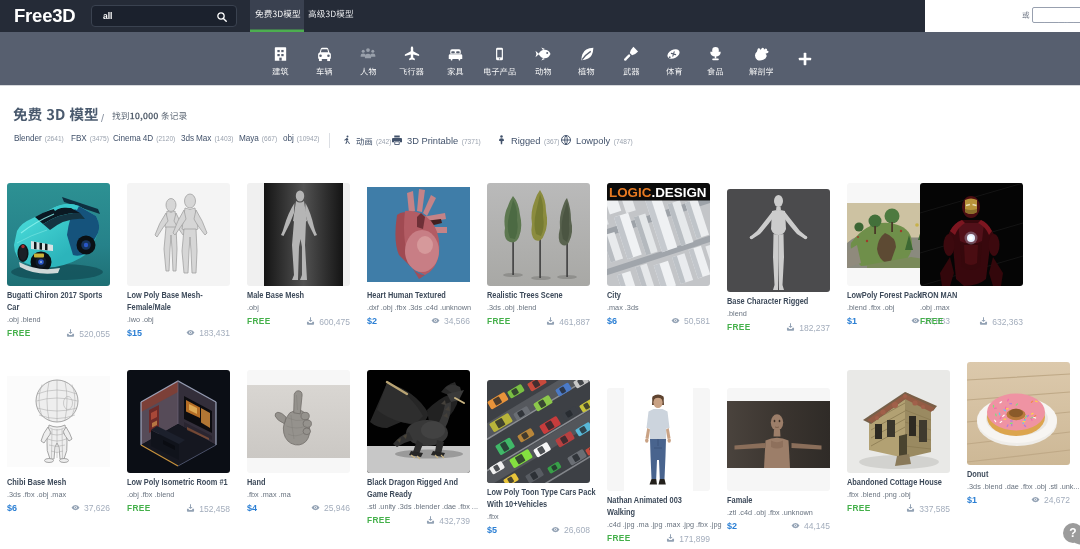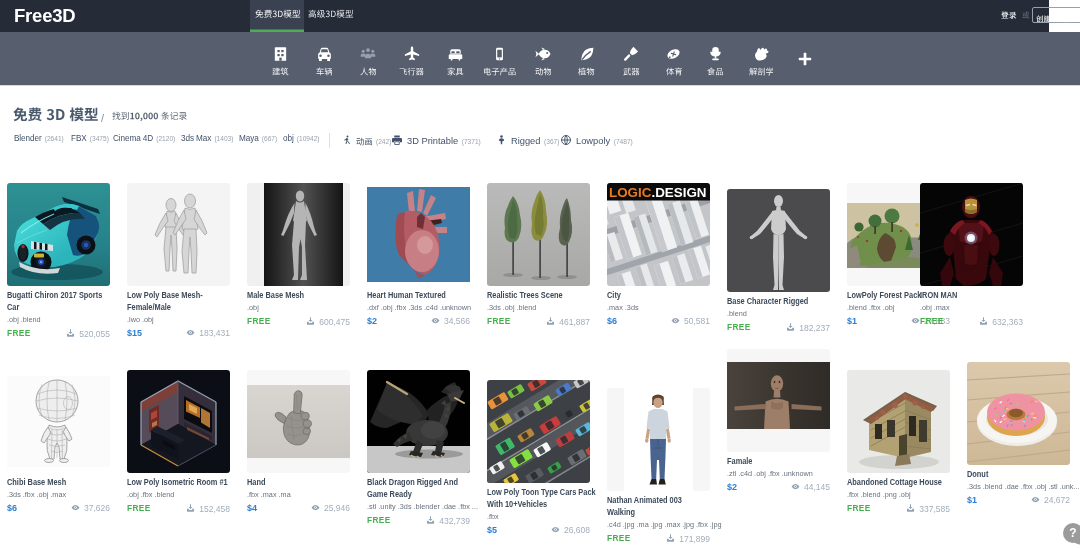--- a/index.html
+++ b/index.html
@@ -1,15 +1,15 @@
 <!DOCTYPE html>
 <html lang="zh"><head><meta charset="utf-8"><style>*{margin:0;padding:0;box-sizing:border-box}
 html,body{width:1080px;height:549px;overflow:hidden;background:#fff;font-family:"Liberation Sans",sans-serif}
 #page{position:relative;width:1080px;height:549px}
-.topbar{position:absolute;left:0;top:0;width:1049px;height:32px;background:#252b37}
+.topbar{position:absolute;left:0;top:0;width:925px;height:32px;background:#252b37}
 .logo{position:absolute;left:14px;top:5px;color:#fff;font-size:18.5px;font-weight:bold;letter-spacing:-.2px}
 .search{position:absolute;left:91px;top:5px;width:146px;height:22px;background:#1b212d;border:1px solid #3a4250;border-radius:4px}
 .search .q{position:absolute;left:11px;top:5px;font-size:8.5px;font-weight:bold;color:#fff}
 .tabactive{position:absolute;left:250px;top:0;width:54px;height:32px;background:#3a4150;box-shadow:inset 0 -2.5px 0 #4cae4f}
 .createbtn{position:absolute;left:1032px;top:7px;height:15.5px;border:1px solid #98a0af;border-radius:2px;padding:1.5px 3px 0;white-space:nowrap}
 .catbar{position:absolute;left:0;top:32px;width:1080px;height:54px;background:#575f6f;border-bottom:1px solid #d7d9dc}
 .filters{position:absolute;left:0;top:133px;width:1080px;height:16px}
 .fitem{position:absolute;top:1px;font-size:8.2px;letter-spacing:-.1px;color:#42526b;white-space:nowrap}
 .fitem.big{font-size:9.3px;letter-spacing:0}
 .fitem .cnt{font-size:6.6px;color:#9aa2ae;letter-spacing:0;margin-left:1px}
@@ -82,20 +82,27 @@
         <path id="cg50" d="M295.3212890625 -13.780029296875Q220.40087890625 -13.780029296875 163.760498046875 29.56005859375Q107.1201171875 72.900146484375 75.599853515625 159.240234375Q44.07958984375 245.580322265625 44.07958984375 373.580322265625Q44.07958984375 501.3603515625 75.599853515625 585.8104248046875Q107.1201171875 670.260498046875 163.760498046875 712.04052734375Q220.40087890625 753.820556640625 295.3212890625 753.820556640625Q371.021728515625 753.820556640625 427.0521240234375 711.6505126953125Q483.08251953125 669.48046875 514.32275390625 585.42041015625Q545.56298828125 501.3603515625 545.56298828125 373.580322265625Q545.56298828125 245.580322265625 514.32275390625 159.240234375Q483.08251953125 72.900146484375 427.0521240234375 29.56005859375Q371.021728515625 -13.780029296875 295.3212890625 -13.780029296875ZM295.3212890625 101.123046875Q327.6005859375 101.123046875 352.7301025390625 125.9124755859375Q377.859619140625 150.701904296875 392.119384765625 210.1512451171875Q406.379150390625 269.6005859375 406.379150390625 373.580322265625Q406.379150390625 477.340087890625 392.119384765625 535.5093994140625Q377.859619140625 593.6787109375 352.7301025390625 617.1881103515625Q327.6005859375 640.697509765625 295.3212890625 640.697509765625Q263.822021484375 640.697509765625 238.302490234375 617.1881103515625Q212.782958984375 593.6787109375 198.023193359375 535.5093994140625Q183.263427734375 477.340087890625 183.263427734375 373.580322265625Q183.263427734375 269.6005859375 198.023193359375 210.1512451171875Q212.782958984375 150.701904296875 238.302490234375 125.9124755859375Q263.822021484375 101.123046875 295.3212890625 101.123046875Z"></path>
         <path id="cg51" d="M83.940673828125 -213.581787109375 53 -133.539794921875Q111.40087890625 -111.19970703125 142.8712158203125 -73.9696044921875Q174.341552734375 -36.739501953125 173.5615234375 7.3603515625L168.701904296875 111.822021484375L220.5224609375 25.04052734375Q208.84228515625 14.04052734375 194.382080078125 8.98046875Q179.921875 3.92041015625 163.681640625 3.92041015625Q127.9609375 3.92041015625 99.9703369140625 26.620849609375Q71.979736328125 49.3212890625 71.979736328125 90.942138671875Q71.979736328125 130.44287109375 100.080322265625 154.203369140625Q128.180908203125 177.9638671875 167.581787109375 177.9638671875Q218.44287109375 177.9638671875 245.5933837890625 139.463134765625Q272.743896484375 100.96240234375 272.743896484375 33.0810546875Q272.743896484375 -54.900146484375 223.7431640625 -118.90087890625Q174.742431640625 -182.901611328125 83.940673828125 -213.581787109375Z"></path>
         <path id="cg52" d="M318.7098388671875 748.28076171875H717.8798828125V683.0093994140625H318.7098388671875ZM703.0296630859375 748.28076171875H718.6099853515625L732.020263671875 751.8408203125L782.221435546875 721.2901611328125Q733.661376953125 636.0499267578125 656.7713623046875 570.7348022460938Q579.88134765625 505.419677734375 483.9312744140625 458.359619140625Q387.981201171875 411.299560546875 282.21600341796875 380.32452392578125Q176.4508056640625 349.3494873046875 69.92041015625 331.5694580078125Q65.80029296875 346.759765625 55.840087890625 366.460205078125Q45.8798828125 386.16064453125 35.419677734375 398.9609375Q136.43994140625 413.180908203125 237.58502197265625 440.5108642578125Q338.7301025390625 467.8408203125 429.36505126953125 509.58575439453125Q520 551.3306884765625 591.0748901367188 607.66064453125Q662.1497802734375 663.9906005859375 703.0296630859375 735.820556640625ZM377.71923828125 841.7503662109375 460.4710693359375 826.3900146484375Q408.620849609375 743.0296630859375 327.2308349609375 663.3346557617188Q245.8408203125 583.6396484375 127.500732421875 520.4696044921875Q121.380615234375 529.539794921875 112.11541748046875 539.8650512695312Q102.8502197265625 550.1903076171875 92.80499267578125 559.9305419921875Q82.759765625 569.6707763671875 73.6895751953125 575.180908203125Q148.299560546875 611.4508056640625 207.15447998046875 656.1356811523438Q266.0093994140625 700.820556640625 309.059326171875 748.7854614257812Q352.1092529296875 796.7503662109375 377.71923828125 841.7503662109375ZM322.8502197265625 706.68017578125Q380.240234375 624.3104248046875 476.3502197265625 563.0756225585938Q572.460205078125 501.8408203125 697.2651977539062 462.65594482421875Q822.0701904296875 423.4710693359375 964.4102783203125 406.0311279296875Q956.7301025390625 397.9609375 947.8549194335938 386.24566650390625Q938.979736328125 374.5303955078125 931.4945678710938 361.92510986328125Q924.0093994140625 349.31982421875 919.279296875 338.859619140625Q776.2091064453125 359.859619140625 650.2091064453125 403.4696044921875Q524.2091064453125 447.07958984375 424.319091796875 515.57958984375Q324.4290771484375 584.07958984375 258.578857421875 677.859619140625ZM146.7098388671875 286.700439453125H852.16064453125V220.4290771484375H146.7098388671875ZM299.798828125 182.4898681640625 359.900146484375 155.059326171875Q333.900146484375 119.83935546875 296.48516845703125 82.31439208984375Q259.0701904296875 44.7894287109375 219.68017578125 11.95947265625Q180.2901611328125 -20.8704833984375 145.9500732421875 -42.8704833984375Q140.219970703125 -34.580322265625 131.45477294921875 -24.840087890625Q122.6895751953125 -15.099853515625 113.53436279296875 -5.44464111328125Q104.379150390625 4.2105712890625 96.0889892578125 10.1107177734375Q129.259033203125 29.16064453125 167.17401123046875 57.760498046875Q205.0889892578125 86.3603515625 240.5289306640625 119.18017578125Q275.9688720703125 152 299.798828125 182.4898681640625ZM461.2091064453125 392.739501953125H537.2308349609375V2.52099609375Q537.2308349609375 -25.5694580078125 530.000732421875 -40.8697509765625Q522.7706298828125 -56.1700439453125 502.9703369140625 -65.0701904296875Q483.56005859375 -73.3603515625 453.539794921875 -74.83538818359375Q423.51953125 -76.3104248046875 380.4493408203125 -76.3104248046875Q378.279296875 -61.340087890625 371.46417236328125 -42.72467041015625Q364.6490478515625 -24.1092529296875 357.138916015625 -10.3089599609375Q385.798828125 -11.3089599609375 411.94390869140625 -11.50396728515625Q438.0889892578125 -11.698974609375 446.259033203125 -11.0889892578125Q455.0390625 -10.698974609375 458.12408447265625 -7.698974609375Q461.2091064453125 -4.698974609375 461.2091064453125 3.0810546875ZM629.2698974609375 145.3089599609375 683.0810546875 183.539794921875Q717.740966796875 156.4898681640625 754.4859008789062 123.02496337890625Q791.2308349609375 89.56005859375 823.560791015625 56.31512451171875Q855.8907470703125 23.0701904296875 875.1107177734375 -3.539794921875L817.5694580078125 -47.1107177734375Q799.1295166015625 -19.8907470703125 768.07958984375 13.74420166015625Q737.0296630859375 47.379150390625 700.479736328125 82.12408447265625Q663.9298095703125 116.8690185546875 629.2698974609375 145.3089599609375Z"></path>
         <path id="cg53" d="M124.379150390625 769.0296630859375 175.8502197265625 815.1107177734375Q203.6302490234375 792.3306884765625 233.66534423828125 764.3556518554688Q263.700439453125 736.380615234375 290.73553466796875 709.5155639648438Q317.7706298828125 682.6505126953125 334.940673828125 661.0904541015625L280.1295166015625 607.499267578125Q264.3494873046875 630.059326171875 238.20440673828125 658.0093994140625Q212.059326171875 685.95947265625 182.1092529296875 715.4095458984375Q152.1591796875 744.859619140625 124.379150390625 769.0296630859375ZM199.7098388671875 -59.940673828125 186.2293701171875 11.620849609375 207.9095458984375 43.2510986328125 384.4898681640625 163.221435546875Q388.0499267578125 148.4710693359375 395.25506591796875 129.18560791015625Q402.460205078125 109.900146484375 407.9703369140625 98.2698974609375Q345.4102783203125 53.9298095703125 306.65521240234375 25.78472900390625Q267.900146484375 -2.3603515625 246.4500732421875 -18.3104248046875Q225 -34.260498046875 215.24493408203125 -43.51556396484375Q205.4898681640625 -52.7706298828125 199.7098388671875 -59.940673828125ZM46.19970703125 525.5506591796875H258.820556640625V453.0390625H46.19970703125ZM199.7098388671875 -60.5506591796875Q196.1497802734375 -52.260498046875 188.44464111328125 -41.520263671875Q180.739501953125 -30.780029296875 172.64434814453125 -20.31982421875Q164.5491943359375 -9.859619140625 157.4290771484375 -4.1295166015625Q171.1591796875 6.380615234375 188.46417236328125 31.19573974609375Q205.7691650390625 56.0108642578125 205.7691650390625 92.9110107421875V525.5506591796875H280.0108642578125V37.16064453125Q280.0108642578125 37.16064453125 271.78076171875 30.01556396484375Q263.5506591796875 22.8704833984375 251.760498046875 11.4703369140625Q239.9703369140625 0.0701904296875 228.0701904296875 -13.219970703125Q216.1700439453125 -26.5101318359375 207.93994140625 -38.88531494140625Q199.7098388671875 -51.260498046875 199.7098388671875 -60.5506591796875ZM470.04052734375 441.6707763671875H857.6099853515625V369.939208984375H470.04052734375ZM438.099853515625 441.6707763671875H514.901611328125V56.4913330078125Q514.901611328125 26.1512451171875 528.8665161132812 16.73626708984375Q542.8314208984375 7.3212890625 590.981201171875 7.3212890625Q599.8111572265625 7.3212890625 621.240966796875 7.3212890625Q642.6707763671875 7.3212890625 670.4555053710938 7.3212890625Q698.240234375 7.3212890625 726.3299560546875 7.3212890625Q754.419677734375 7.3212890625 777.3744506835938 7.3212890625Q800.3292236328125 7.3212890625 811.9891357421875 7.3212890625Q843.0889892578125 7.3212890625 858.638916015625 19.541259765625Q874.1888427734375 31.76123046875 880.6038208007812 67.921142578125Q887.018798828125 104.0810546875 889.4088134765625 174.7908935546875Q899.0889892578125 168.28076171875 911.6942749023438 161.7706298828125Q924.299560546875 155.260498046875 937.7948608398438 150.5303955078125Q951.2901611328125 145.80029296875 962.140380859375 143.240234375Q956.580322265625 62.1700439453125 943.18017578125 16.5499267578125Q929.780029296875 -29.0701904296875 900.4298095703125 -47.1302490234375Q871.07958984375 -65.1903076171875 816.059326171875 -65.1903076171875Q807.8892822265625 -65.1903076171875 784.679443359375 -65.1903076171875Q761.4696044921875 -65.1903076171875 731.099853515625 -65.1903076171875Q700.7301025390625 -65.1903076171875 670.0553588867188 -65.1903076171875Q639.380615234375 -65.1903076171875 616.4757690429688 -65.1903076171875Q593.5709228515625 -65.1903076171875 586.40087890625 -65.1903076171875Q530.260498046875 -65.1903076171875 497.71527099609375 -55.09515380859375Q465.1700439453125 -45 451.63494873046875 -18.33465576171875Q438.099853515625 8.3306884765625 438.099853515625 56.7113037109375ZM419.1497802734375 769.820556640625H891.28076171875V318.059326171875H816.259033203125V695.35888671875H419.1497802734375Z"></path>
         <path id="cg54" d="M66.539794921875 461.6005859375H940.1201171875V394.7691650390625H66.539794921875ZM460.8690185546875 427.419677734375H537.28076171875V1.2308349609375Q537.28076171875 -30.6895751953125 528.1356811523438 -46.81982421875Q518.9906005859375 -62.9500732421875 494.9703369140625 -70.8502197265625Q471.9500732421875 -78.3603515625 432.8299560546875 -80.33538818359375Q393.7098388671875 -82.3104248046875 335.2698974609375 -81.700439453125Q332.31982421875 -67.340087890625 324.419677734375 -48.50469970703125Q316.51953125 -29.6693115234375 309.2293701171875 -15.6490478515625Q338.7691650390625 -16.6490478515625 365.62408447265625 -17.34405517578125Q392.47900390625 -18.0390625 412.47900390625 -17.5390625Q432.47900390625 -17.0390625 440.0889892578125 -17.0390625Q452.0889892578125 -16.4290771484375 456.47900390625 -12.12408447265625Q460.8690185546875 -7.819091796875 460.8690185546875 2.180908203125ZM528.48046875 384.56005859375Q565.0904541015625 299.1903076171875 626.4453735351562 227.34552001953125Q687.80029296875 155.500732421875 770.960205078125 103.70587158203125Q854.1201171875 51.9110107421875 953.340087890625 24.6910400390625Q945.2698974609375 17.0108642578125 935.6146850585938 5.79559326171875Q925.95947265625 -5.419677734375 917.5842895507812 -17.719970703125Q909.2091064453125 -30.020263671875 903.698974609375 -40.260498046875Q802.138916015625 -7.92041015625 718.5889892578125 50.16461181640625Q635.0390625 108.2496337890625 571.7941284179688 188.44464111328125Q508.5491943359375 268.6396484375 467.9891357421875 366.419677734375ZM809.619384765625 370.240234375 873.620849609375 323.379150390625Q840.28076171875 294.7691650390625 801.28076171875 264.939208984375Q762.28076171875 235.1092529296875 723.560791015625 208.6693115234375Q684.8408203125 182.2293701171875 651.0108642578125 161.7894287109375L599.979736328125 203.9703369140625Q633.419677734375 225.1903076171875 671.859619140625 253.60528564453125Q710.299560546875 282.020263671875 746.8494873046875 312.93524169921875Q783.3994140625 343.8502197265625 809.619384765625 370.240234375ZM134.059326171875 317.379150390625 184.700439453125 363.0701904296875Q216.5303955078125 346.240234375 251.72540283203125 324.10528564453125Q286.92041015625 301.9703369140625 318.3104248046875 279.55535888671875Q349.700439453125 257.140380859375 369.48046875 237.5303955078125L316.499267578125 185.499267578125Q297.8892822265625 205.1092529296875 267.19427490234375 228.71923828125Q236.499267578125 252.3292236328125 201.69427490234375 275.74420166015625Q166.8892822265625 299.1591796875 134.059326171875 317.379150390625ZM68.0093994140625 54.3306884765625Q119.3994140625 73.7706298828125 188.179443359375 101.01556396484375Q256.95947265625 128.260498046875 333.54449462890625 159.200439453125Q410.1295166015625 190.140380859375 486.1295166015625 221.580322265625L501.099853515625 157.9688720703125Q433.219970703125 128.138916015625 363.340087890625 97.198974609375Q293.460205078125 66.259033203125 228.4102783203125 38.4290771484375Q163.3603515625 10.59912109375 108.3603515625 -12.620849609375ZM164.2496337890625 622.6005859375H763.2091064453125V553.9891357421875H164.2496337890625ZM741.458740234375 784.380615234375H749.5289306640625L763.3292236328125 787.5506591796875L822.16064453125 783.9906005859375Q821.5506591796875 730.1903076171875 818.3556518554688 667.0452270507812Q815.16064453125 603.900146484375 810.5756225585938 540.8151245117188Q805.9906005859375 477.7301025390625 800.820556640625 422.6099853515625L723.458740234375 426.340087890625Q726.8487548828125 468.0701904296875 730.0437622070312 515.9352416992188Q733.23876953125 563.80029296875 735.5437622070312 612.080322265625Q737.8487548828125 660.3603515625 739.3487548828125 702.4453735351562Q740.8487548828125 744.5303955078125 741.458740234375 774.48046875ZM134.1295166015625 784.380615234375H762.71923828125V714.59912109375H134.1295166015625Z"></path>
         <path id="cg55" d="M92.35888671875 774.820556640625H910.2510986328125V704.47900390625H92.35888671875ZM463.059326171875 565.3494873046875H529.720703125V169.3603515625H463.059326171875ZM320.6114501953125 337.95947265625V206.3712158203125H673.1685791015625V337.95947265625ZM320.6114501953125 528.7489013671875V398.16064453125H673.1685791015625V528.7489013671875ZM256.900146484375 592.0701904296875H739.219970703125V142.43994140625H256.900146484375ZM836.1888427734375 532.7301025390625H911.2105712890625V-75.92041015625H836.1888427734375ZM89.7894287109375 526.2901611328125H166.5911865234375V41.2510986328125H885.099853515625V-29.48046875H89.7894287109375Z"></path>
       </defs>
     </svg>
 <div class="topbar">
   <div class="logo">Free3D</div>
+  <div class="search">
+        <span class="q">all</span>
+    <svg width="12" height="12" viewBox="0 0 24 24" style="position:absolute;right:8px;top:5px">
+          <circle cx="10" cy="10" r="6.3" fill="none" stroke="#fff" stroke-width="2.6"></circle>
+          <path d="M14.8 14.8 L20.5 20.5" stroke="#fff" stroke-width="2.8" stroke-linecap="round"></path>
+        </svg>
+  </div>
   <div class="tabactive"></div>
   <span style="position:absolute;left:255px;top:6px;"><svg width="45.6" height="12.9" viewBox="0 0 45.6 12.9" style="">
           <g transform="translate(0 10.09) scale(0.008700 -0.008700)">
             <use href="#cg24" fill="#ffffff" transform="translate(0 0)"></use>
             <use href="#cg25" fill="#ffffff" transform="translate(1000 0)"></use>
             <use href="#cg26" fill="#ffffff" transform="translate(2000 0)"></use>
             <use href="#cg27" fill="#ffffff" transform="translate(2555 0)"></use>
             <use href="#cg28" fill="#ffffff" transform="translate(3243 0)"></use>
             <use href="#cg29" fill="#ffffff" transform="translate(4243 0)"></use>
           </g>
@@ -923,21 +930,21 @@
         <div class="ct">Nathan Animated 003<br>Walking</div>
         <div class="cf">.c4d .jpg .ma .jpg .max .jpg .fbx .jpg</div>
         <div class="cp">
           <span class="free">FREE</span>
           <span class="cnum"><svg width="11" height="10" viewBox="0 0 24 24" fill="#93a2b4" style="vertical-align:-1px;margin-right:3px">
               <path d="M10.8 3 h2.4 v6.5 h3.6 L12 14.5 7.2 9.5 h3.6z"></path>
               <path d="M3.5 13.5 h3.4 l2 3 h6.2 l2-3 h3.4 V19 a1.8 1.8 0 0 1-1.8 1.8 H5.3 A1.8 1.8 0 0 1 3.5 19z"></path>
             </svg>171,899</span>
         </div>
       </div>
-<div class="card" style="left:727px;top:349px">
+<div class="card" style="left:727px;top:388px">
         <svg class="thumb" width="103" height="103" viewBox="0 0 103 103">
           <rect width="103" height="103" fill="#f6f6f6"></rect>
           <defs>
             <linearGradient id="gf" x1="0" y1="0" x2="1" y2="0">
               <stop offset="0" stop-color="#4a433d"></stop>
               <stop offset=".55" stop-color="#3a342f"></stop>
               <stop offset="1" stop-color="#2f2b27"></stop>
             </linearGradient>
           </defs>
           <rect y="13" width="103" height="67" fill="url(#gf)"></rect>

